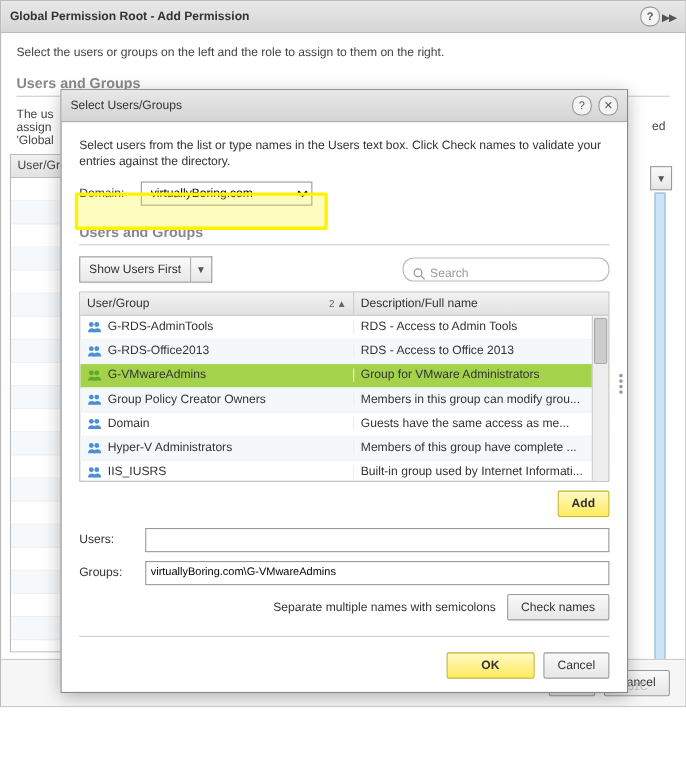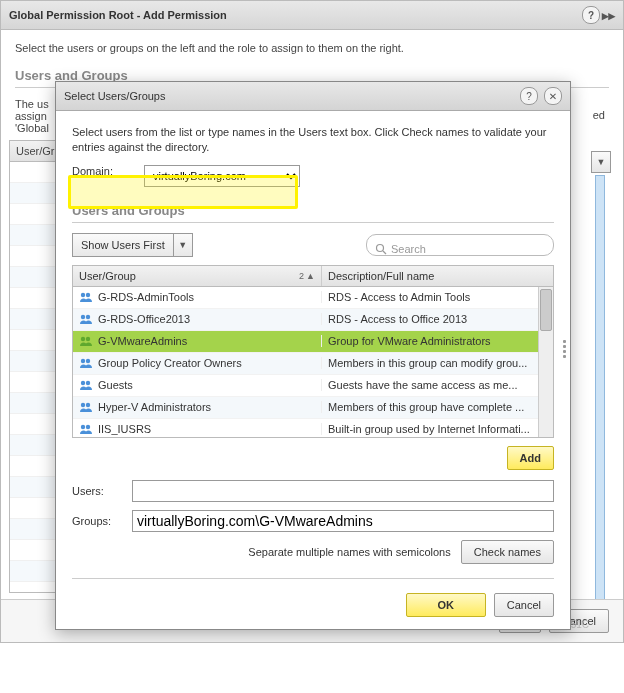--- a/index.html
+++ b/index.html
@@ -23,21 +23,21 @@
   .btn.yellow{background:linear-gradient(#fff9c6,#ffeb5d);border-color:#c6b423;font-weight:bold}
   .link{color:#2a6dbb;cursor:pointer}
   .footer{border-top:1px solid #ccc;height:42px;display:flex;align-items:center;justify-content:flex-end;padding:0 14px;gap:8px;background:#f6f6f6;position:absolute;bottom:0;left:0;right:0}
   .watermark{position:absolute;right:34px;bottom:12px;color:#bbb;font-size:10px}
 
   
   .modal{position:absolute;top:80px;left:54px;width:514px;border:1px solid #888;background:#fff;box-shadow:0 4px 16px rgba(0,0,0,.3)}
   .modal-head{height:28px;background:linear-gradient(#e8e8e8,#d4d4d4);border-bottom:1px solid #aaa;display:flex;align-items:center;padding:0 8px;font-weight:normal}
   .modal-body{padding:14px 16px 12px}
   .instr{margin-bottom:10px;line-height:1.35}
-  .domrow{display:flex;gap:24px;margin-bottom:16px}
+  .domrow{display:flex;align-items:center;gap:8px;margin-bottom:16px}
   .domrow label{width:48px}
   .dombox{position:relative}
   .dombox select{height:22px;border:1px solid #999;background:#fff;padding:0 4px;font-size:11px;width:156px} 
   .section-title{color:#888;font-weight:bold;font-size:13px;margin:4px 0 2px}
   .tools{display:flex;align-items:center;margin-bottom:8px;gap:0}
   .combo{display:flex}
   .combo .ci{height:22px;border:1px solid #999;background:linear-gradient(#fafafa,#e8e8e8);padding:0 8px;display:flex;align-items:center}
   .combo .cd{width:18px;border:1px solid #999;border-left:none;background:linear-gradient(#fafafa,#e8e8e8);display:flex;align-items:center;justify-content:center}
   .search{margin-left:auto;display:flex;align-items:flex-end;border:1px solid #bbb;border-radius:10px;height:20px;padding:0 8px;width:170px;color:#999}
   .search svg{margin-right:4px}
@@ -55,21 +55,21 @@
   .uicon{width:14px;height:12px;display:inline-block}
   .uicon svg{display:block}
   .scroll{position:absolute;right:0;top:0;bottom:0;width:14px;background:#eee;border-left:1px solid #ccc}
   .scroll .th{position:absolute;left:1px;right:1px;top:2px;height:40px;background:#ccc;border:1px solid #aaa;border-radius:2px}
   .gridwrap{position:relative}
   .gcorner{position:absolute;right:-16px;top:40%;width:12px;height:30px;display:flex;flex-direction:column;justify-content:center;gap:2px}
   .gcorner span{width:3px;height:3px;background:#999;border-radius:1px;margin:0 auto}
   .addrow{display:flex;justify-content:flex-end;margin:8px 0 10px}
   .frow{display:flex;align-items:center;margin-bottom:8px}
   .frow label{width:60px}
-  .txt{flex:1;height:20px;border:1px solid #999;padding:0 4px;font-size:14px}
+  .txt{flex:1;height:20px;border:1px solid #999;padding:0 4px;font-size:10px}
   .checkrow{display:flex;align-items:center;justify-content:flex-end;gap:10px;margin:6px 0 14px}
   .mfoot{display:flex;justify-content:flex-end;gap:8px;padding-top:4px}
   .hl-dom{position:absolute;left:12px;top:64px;width:224px;height:28px;border:3px solid #fff200;border-radius:2px;background:rgba(255,242,0,.25);pointer-events:none}
   .arrow{font-size:9px;color:#555}
   .dbl{font-weight:bold;color:#555;font-size:13px;padding-left:2px}
   .rightpanel{position:absolute;right:14px;top:150px;width:18px;height:460px}
   .rp-drop{width:18px;height:20px;border:1px solid #999;background:linear-gradient(#fafafa,#e6e6e6);display:flex;align-items:center;justify-content:center}
   .rp-bar{width:8px;background:#cde3f6;border:1px solid #8fb8dd;height:430px;margin:2px auto 0}
 </style>
 </head>
@@ -258,21 +258,21 @@
               <div class="row">
                 <div class="c1">
                   <span class="uicon">
                     <svg width="14" height="12" viewBox="0 0 14 12">
                       <circle cx="4" cy="4" r="2.2" fill="#4a90d9"></circle>
                       <circle cx="9" cy="4" r="2.2" fill="#4a90d9"></circle>
                       <path d="M1 11c0-2 1.5-3.5 3.5-3.5S8 9 8 11" fill="#4a90d9"></path>
                       <path d="M6 11c0-2 1.5-3.5 3.5-3.5S13 9 13 11" fill="#4a90d9"></path>
                     </svg>
                   </span>
-                  <span>Guests</span>
+                  <span>Domain</span>
                 </div>
                 <div class="c2">Guests have the same access as me...</div>
               </div>
               <div class="row">
                 <div class="c1">
                   <span class="uicon">
                     <svg width="14" height="12" viewBox="0 0 14 12">
                       <circle cx="4" cy="4" r="2.2" fill="#4a90d9"></circle>
                       <circle cx="9" cy="4" r="2.2" fill="#4a90d9"></circle>
                       <path d="M1 11c0-2 1.5-3.5 3.5-3.5S8 9 8 11" fill="#4a90d9"></path>

